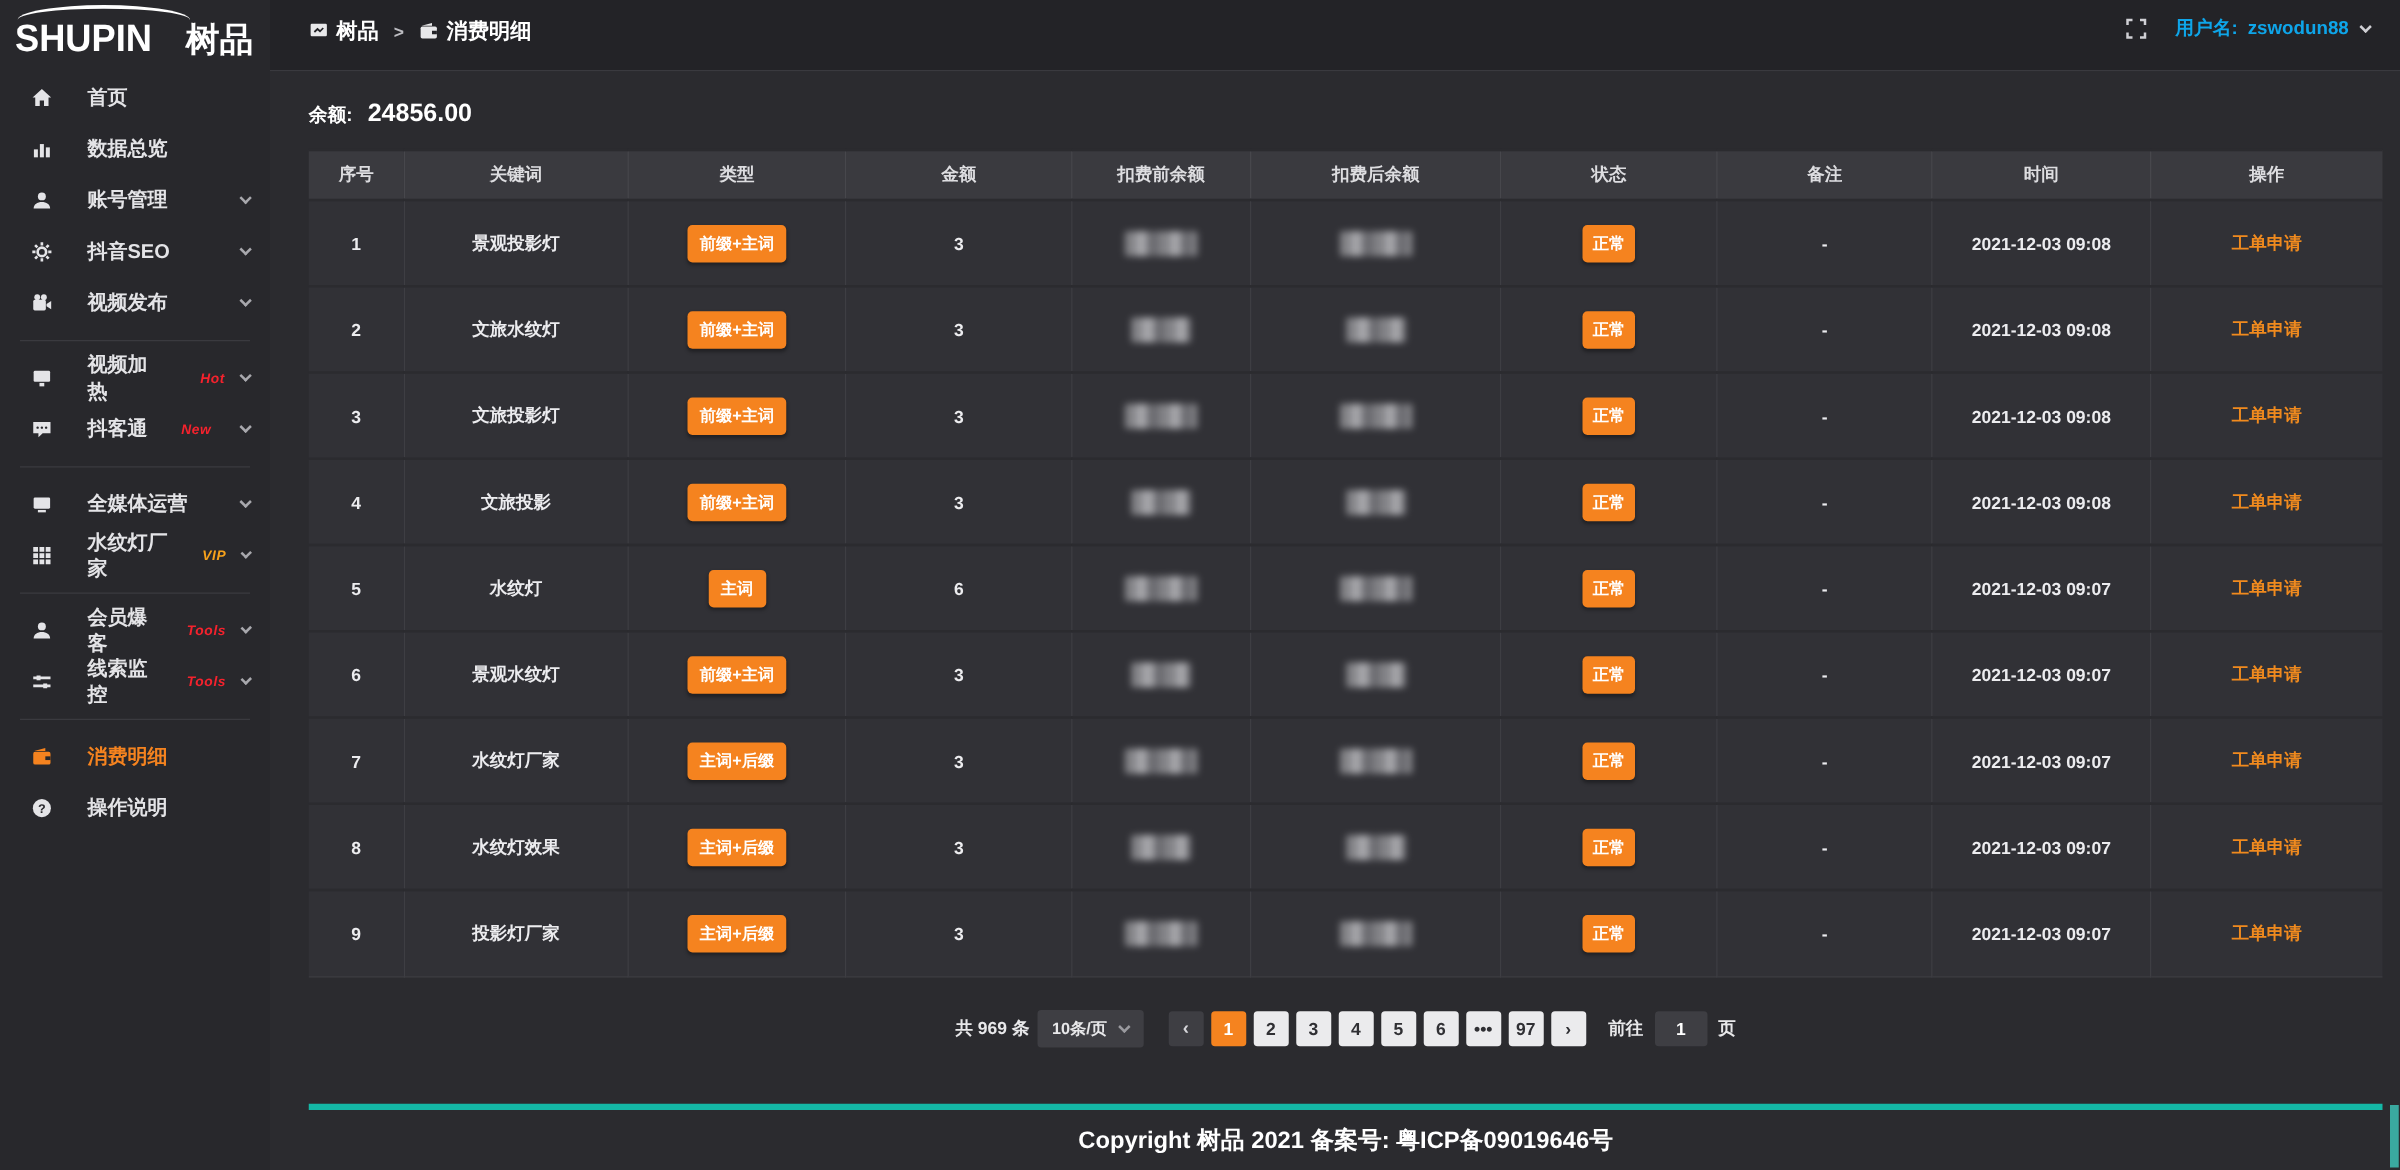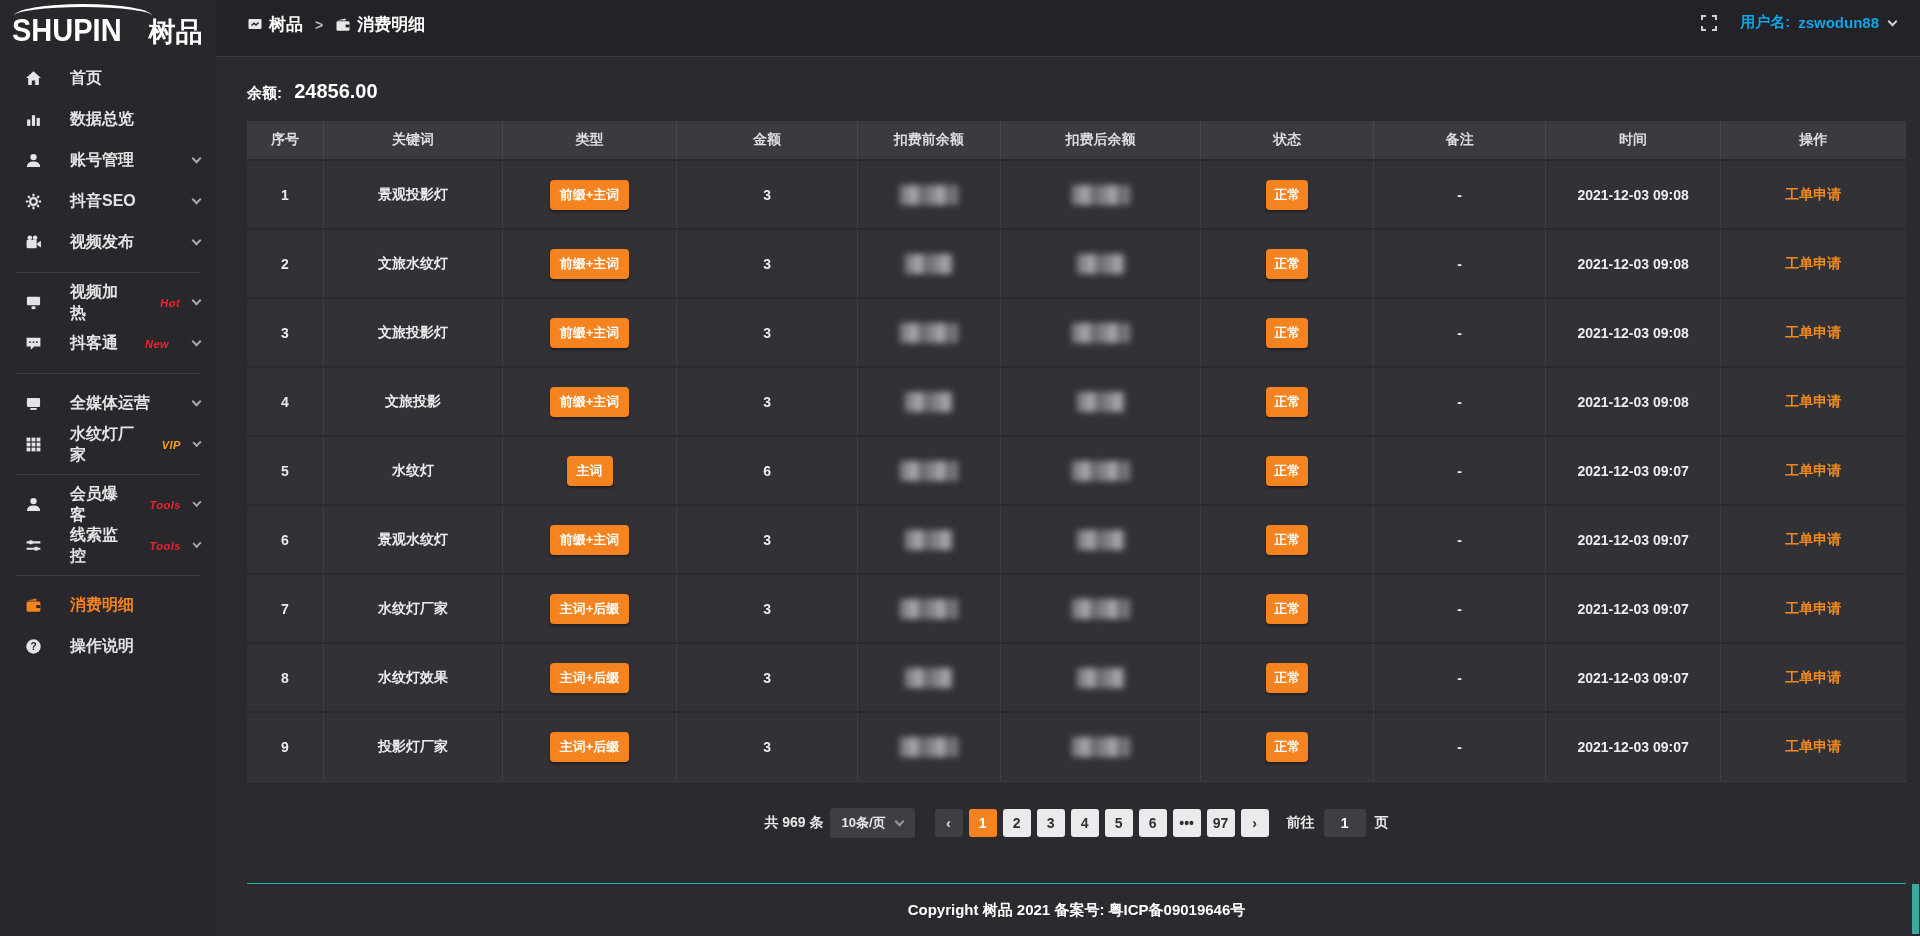--- a/index.html
+++ b/index.html
@@ -70,22 +70,22 @@
   .pg-size .chev { margin:0; margin-top:-3px; border-color:#9a9a9f; }
   .pg-btn { min-width:28px; height:28px; background:#ebebed; color:#303034; border-radius:3px;
             display:flex; align-items:center; justify-content:center; font-size:14px; font-weight:bold;
             cursor:pointer; padding:0 5px; }
   .pg-btn.prev { background:#3e3e43; color:#d6d6da; font-size:15px; }
   .pg-btn.active { background:#f5831f; color:#fff; }
   .pg-goto { display:flex; align-items:center; gap:9px; margin-left:12px; font-size:14px; font-weight:bold; color:#e8e8ea; }
   .pg-input { width:42px; height:28px; background:#3e3e43; border:none; border-radius:3px;
               color:#fff; font-size:14px; font-weight:bold; text-align:center; font-family:inherit; }
   
-  .footer { position:absolute; left:31px; right:14px; bottom:0; height:53px; border-top:1px solid #14b8a6;
-            display:flex; align-items:center; justify-content:center; font-size:15px; font-weight:bold; color:#fff; }
+  .footer { position:absolute; left:31px; right:14px; bottom:0; height:53px; border-top:5px solid #14b8a6;
+            display:flex; align-items:center; justify-content:center; font-size:19px; font-weight:bold; color:#fff; }
   .scroll-thumb { position:absolute; right:1px; bottom:2px; width:7px; height:50px; background:#3aa9a0; z-index:5; }
 </style>
 </head>
 <body>
 
 <aside class="sidebar">
   <div class="logo">
     <span class="logo-arc"></span>
     <span class="logo-en">SHUPIN</span>
     <span class="logo-cn">树品</span>

